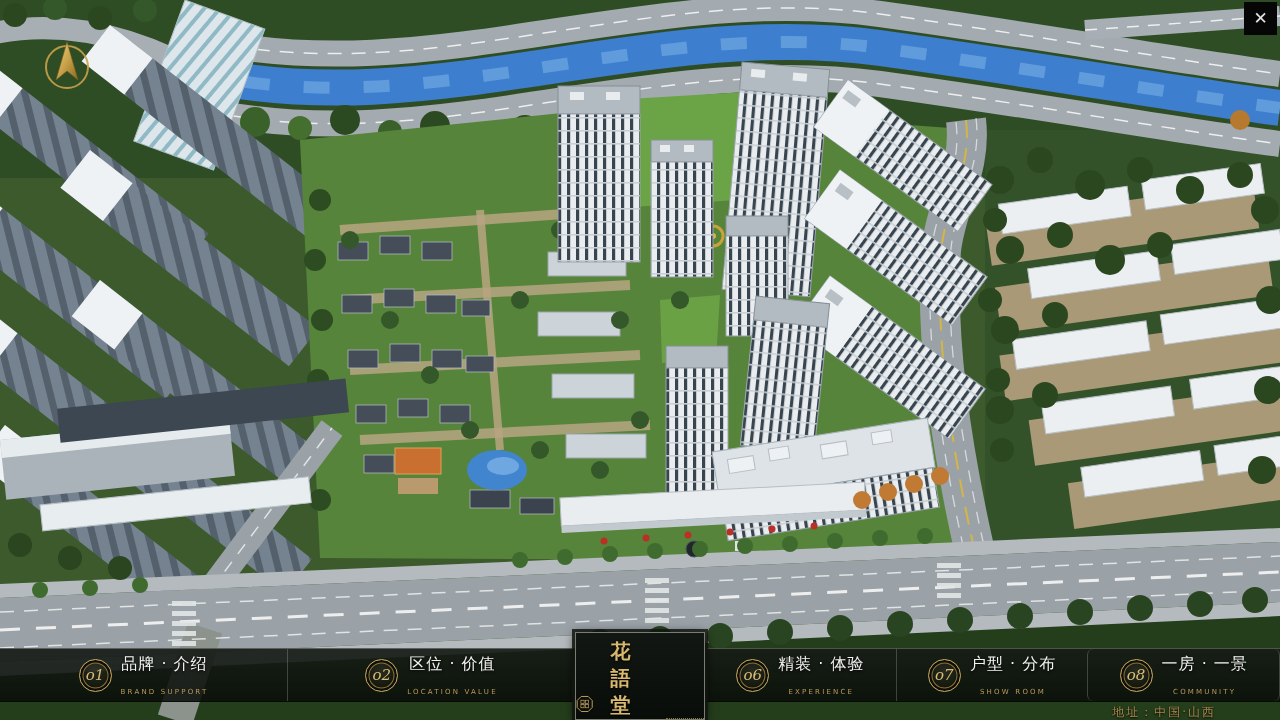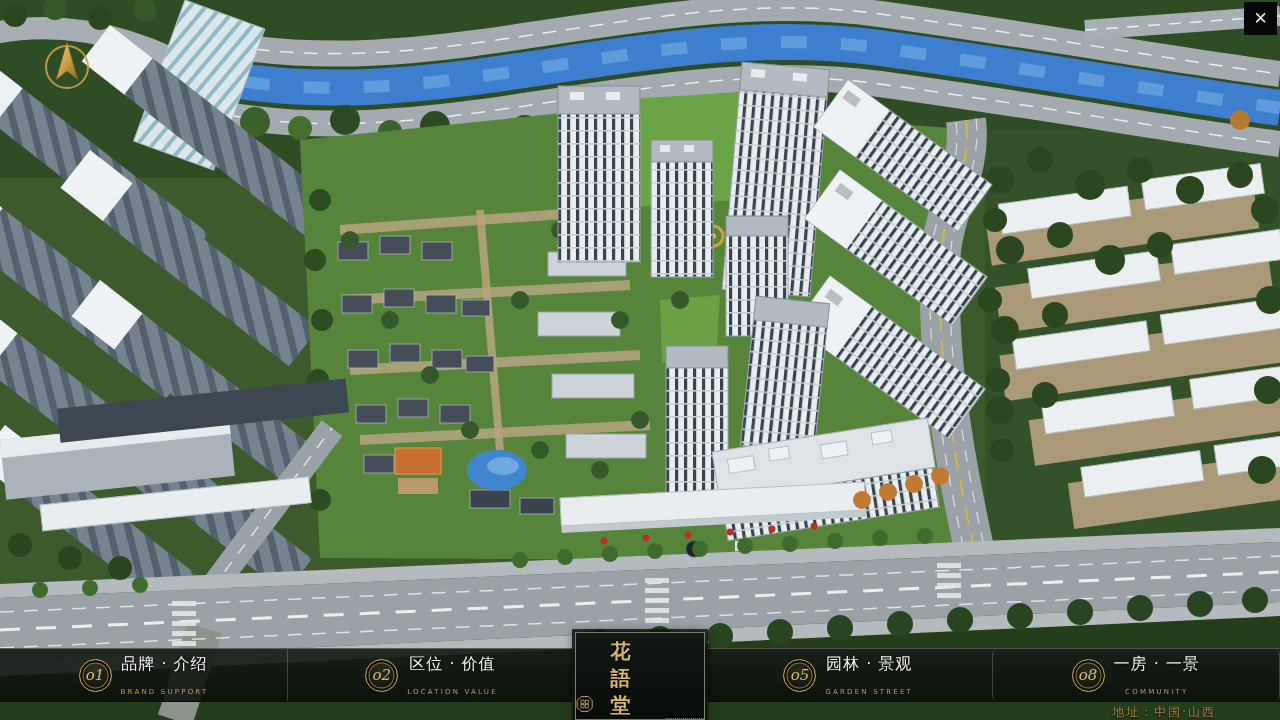--- a/index.html
+++ b/index.html
@@ -470,25 +470,34 @@
             <rect x="16" y="16" width="5.5" height="5.5"></rect>
       </g>
     </svg>
     <div class="logo-title">花語堂</div>
     <div class="logo-sub"></div>
   </div>
 
   <div class="menu-group right">
     <div class="menu-item">
       <span class="badge">
-            <span>o5</span>
+            <span>o6</span>
           </span>
       <span class="texts">
-            <span class="zh">园林 · 景观</span>
-            <span class="en">GARDEN STREET</span>
+            <span class="zh">精装 · 体验</span>
+            <span class="en">EXPERIENCE</span>
+          </span>
+    </div>
+    <div class="menu-item">
+      <span class="badge">
+            <span>o7</span>
+          </span>
+      <span class="texts">
+            <span class="zh">户型 · 分布</span>
+            <span class="en">SHOW ROOM</span>
           </span>
     </div>
     <div class="menu-item">
       <span class="badge">
             <span>o8</span>
           </span>
       <span class="texts">
             <span class="zh">一房 · 一景</span>
             <span class="en">COMMUNITY</span>
           </span>

